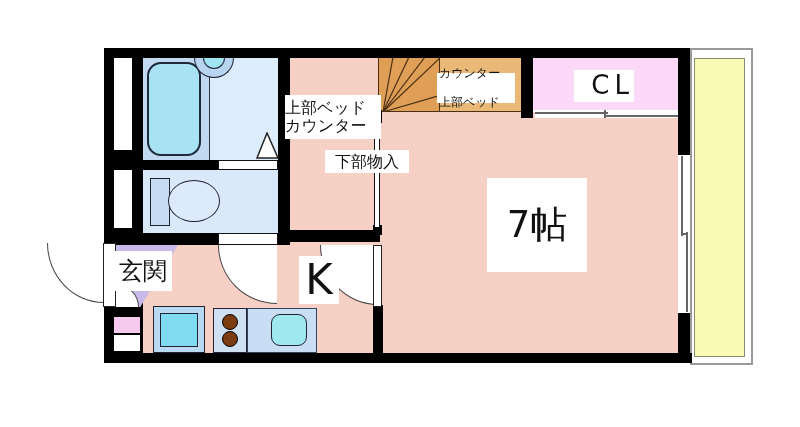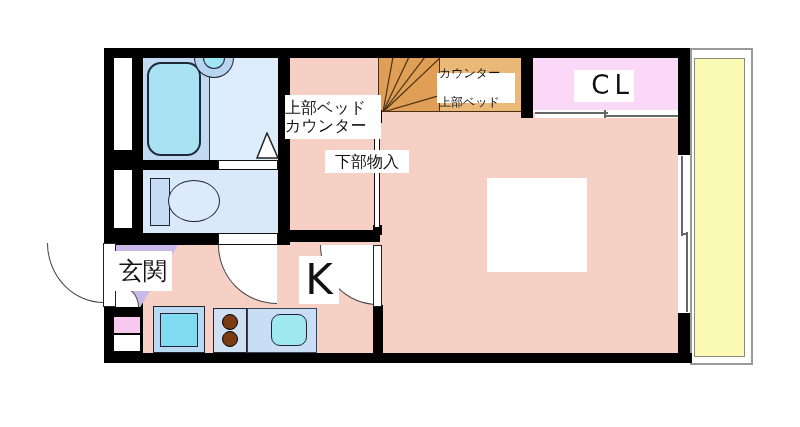--- a/index.html
+++ b/index.html
@@ -149,20 +149,21 @@
   <div class="abs wm-out"></div>
   <div class="abs wm-in"></div>
   <div class="abs stove">
     <div class="burner" style="position:absolute;left:8px;top:5px;"></div>
     <div class="burner" style="position:absolute;left:8px;top:22px;"></div>
   </div>
   <div class="abs sinkc"></div>
   <div class="abs sink"></div>
 
   <div class="abs lab lab-main">
+    <span>7帖</span>
   </div>
   <div class="abs lab lab-cl">
     <span>CL</span>
   </div>
   <div class="abs lab lab-k">
     <span>K</span>
   </div>
   <div class="abs lab lab-genkan">
     <span>玄関</span>
   </div>

